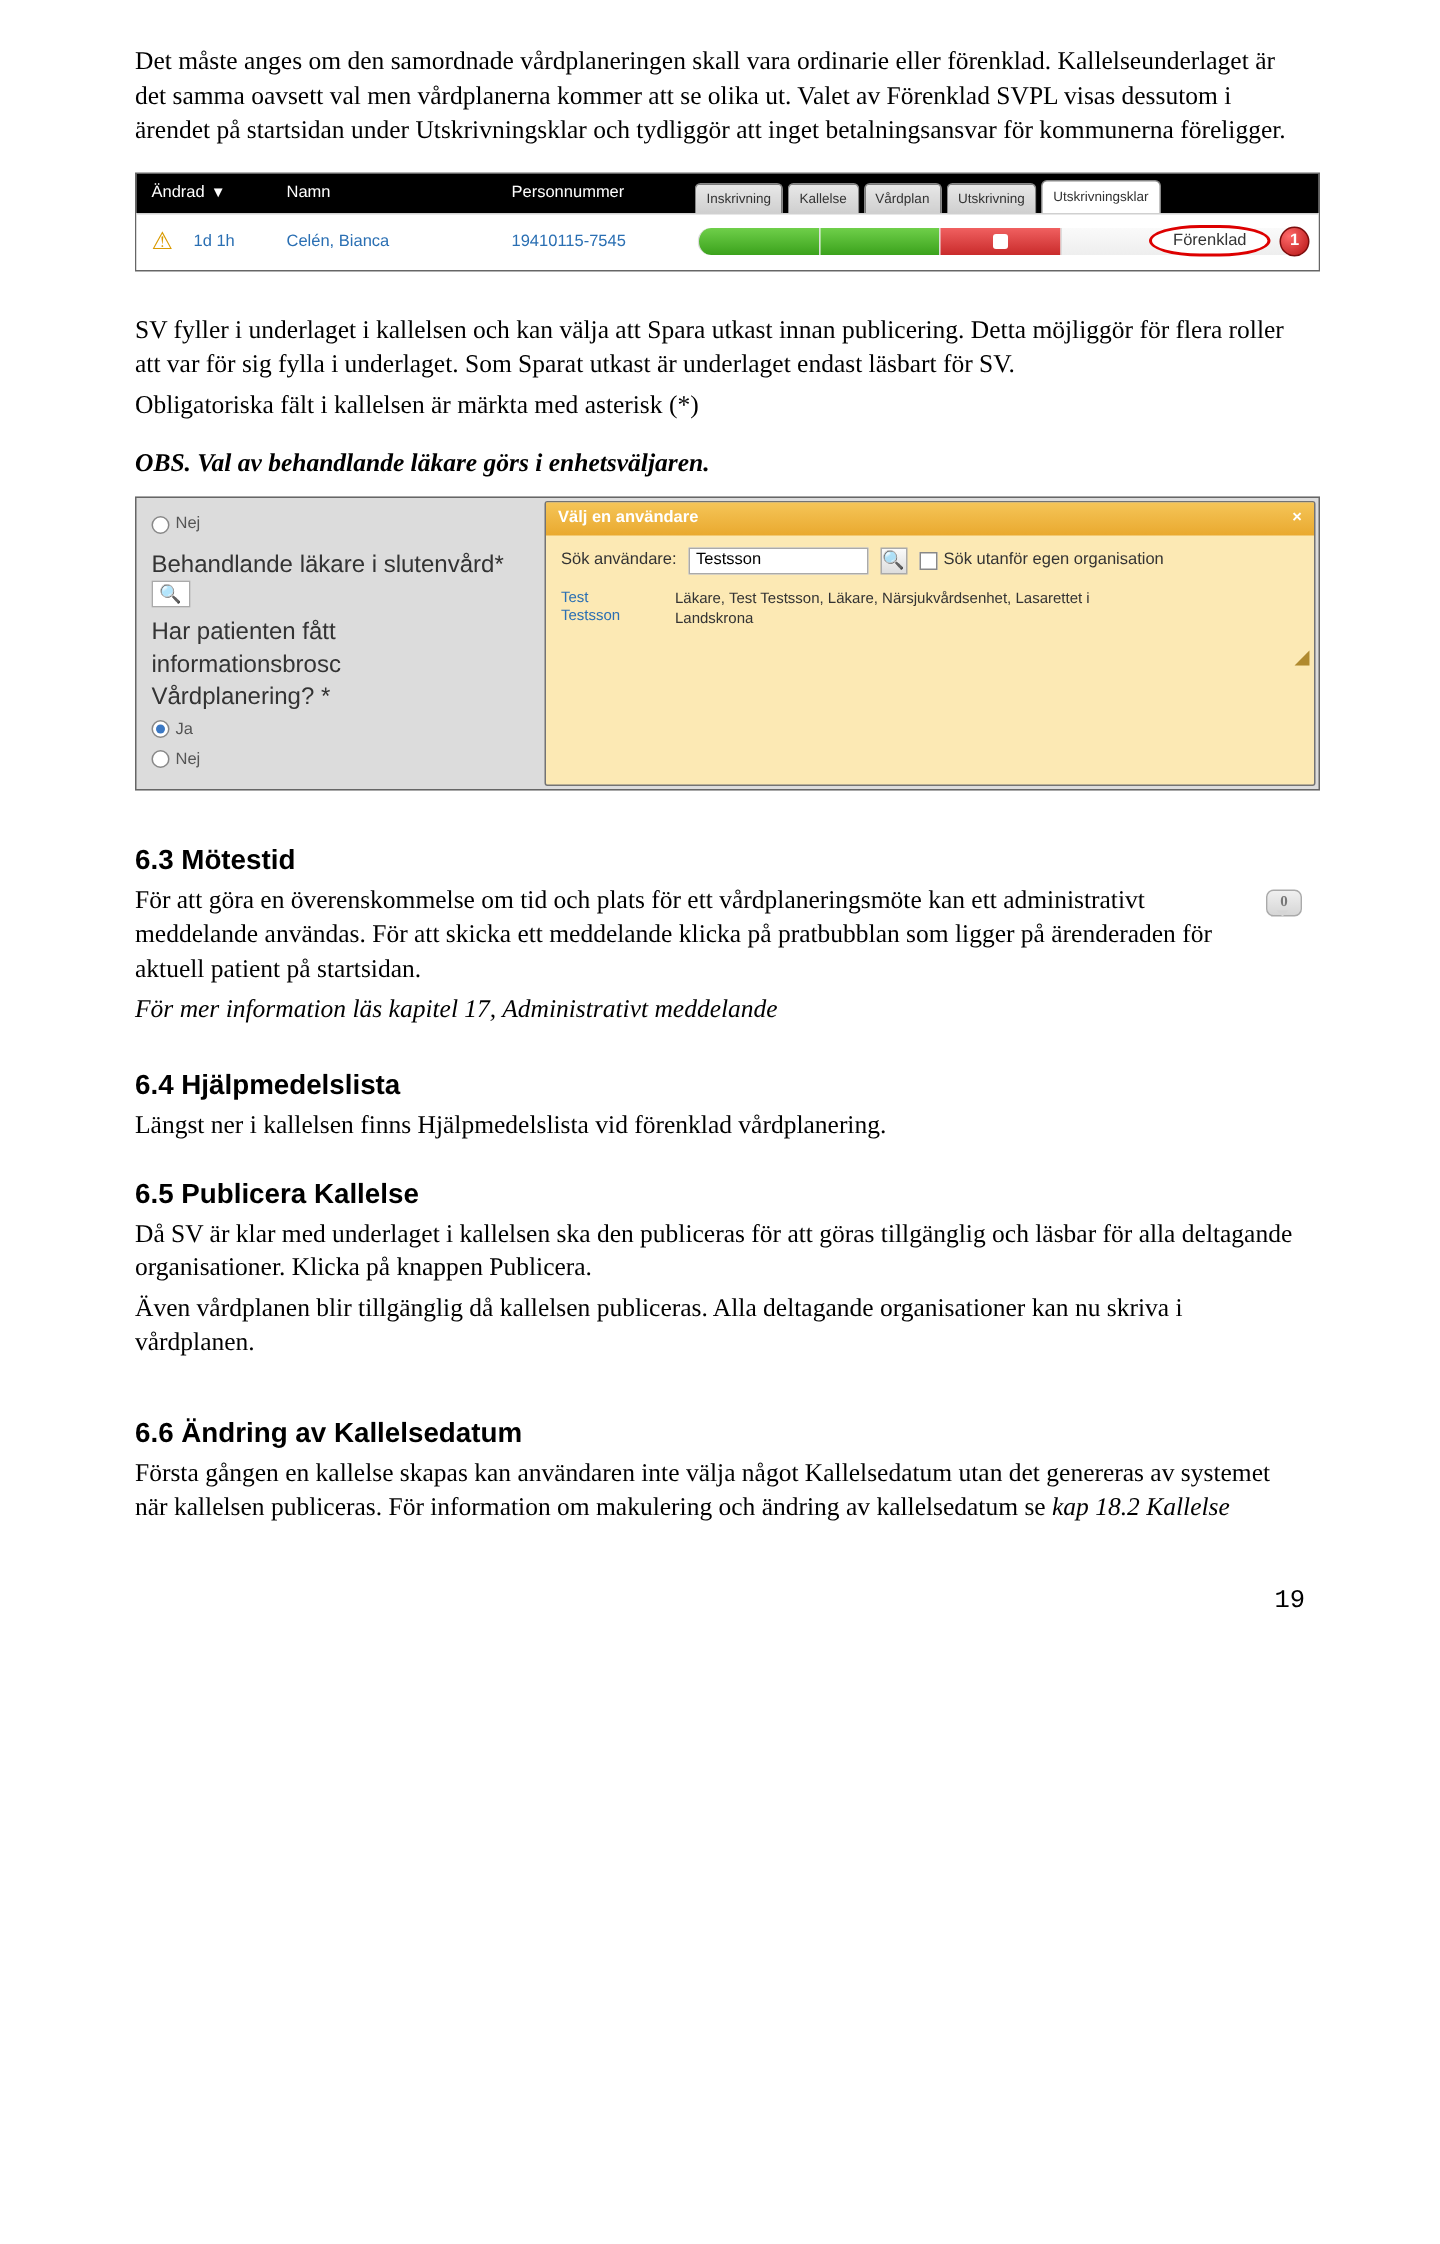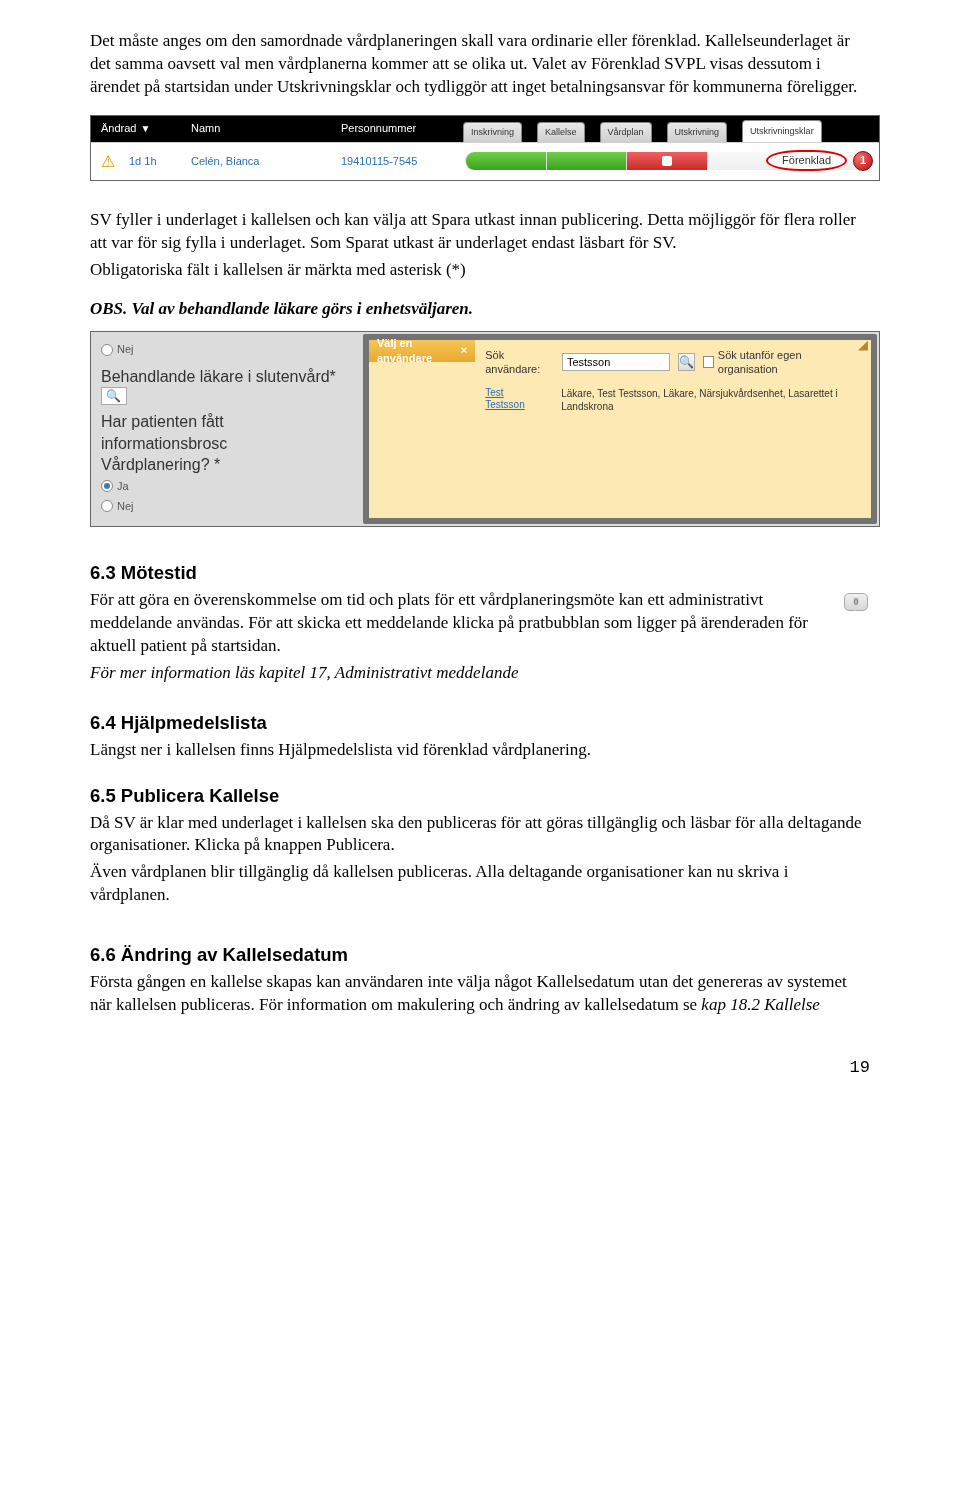--- a/index.html
+++ b/index.html
@@ -43,21 +43,21 @@
   .hcol { padding: 0 10px; }
   .hcol.andrad { width: 90px; display:flex; align-items:center; gap:4px; }
   .sort-arrow { color:#fff; font-size:10px; }
   .hcol.namn { width: 150px; }
   .hcol.pnr { width: 130px; }
   .tabs-area {
     flex: 1;
     height: 26px;
     display: flex;
     align-items: flex-end;
-    gap: 16px;
+    gap: 4px;
     padding-left: 2px;
   }
   .tab {
     background: linear-gradient(#e8e8e8,#cfcfcf);
     border: 1px solid #888;
     border-bottom: none;
     border-radius: 4px 4px 0 0;
     font-size: 9px;
     color: #333;
     padding: 3px 7px;
@@ -162,25 +162,25 @@
   }
   .radio-dot.sel::after { content:""; width:6px;height:6px;border-radius:50%; background:#3b78c4; }
   .left-label { font-size:16px; color:#333; margin-top:6px; }
   .input-slim {
     width: 26px; height:18px; background:#fff; border:1px solid #aaa;
     display:inline-flex; align-items:center; justify-content:center; font-size:12px; color:#555;
   }
   .shot2-right {
     flex:1;
     background: #fce9b4;
-    border: 6px solid #737373;
+    border: 1px solid #737373;
     margin: 2px;
     border-radius: 2px;
     display:flex;
-    flex-direction:row;
+    flex-direction:column;
   }
   .right-header {
     background: linear-gradient(#f5c558,#e9a92f);
     color:#fff;
     font-weight:bold;
     display:flex;
     justify-content:space-between;
     align-items:center;
     height:22px;
     padding: 0 8px;
@@ -199,21 +199,21 @@
   }
   .mag {
     width:18px;height:18px;border:1px solid #aaa;background:linear-gradient(#fafafa,#ddd);
     display:flex;align-items:center;justify-content:center;font-size:12px;color:#555;
   }
   .chk {
     width:12px;height:12px;border:1px solid #888;background:#fff;display:inline-block;margin-right:4px;
   }
   .result-row { display:flex; gap:18px; margin-top:10px;}
   .result-link { color:#2a6fb3; font-size:10px; width:58px;}
-  .result-link .ul { text-decoration: underline; display:block; line-height:1.2;}
+  .result-link .ul { display:block; line-height:1.2;}
   .result-desc { font-size:10px; color:#333; line-height:1.3; }
   .resizer {
     height:14px; display:flex; justify-content:flex-end; align-items:flex-end; padding-right:3px;
     color:#b08a2f; font-size:13px;
   }
 
   
   .bubble-col { display:flex; gap:10px; align-items:flex-start;}
   .bubble-icon {
     flex-shrink:0;

